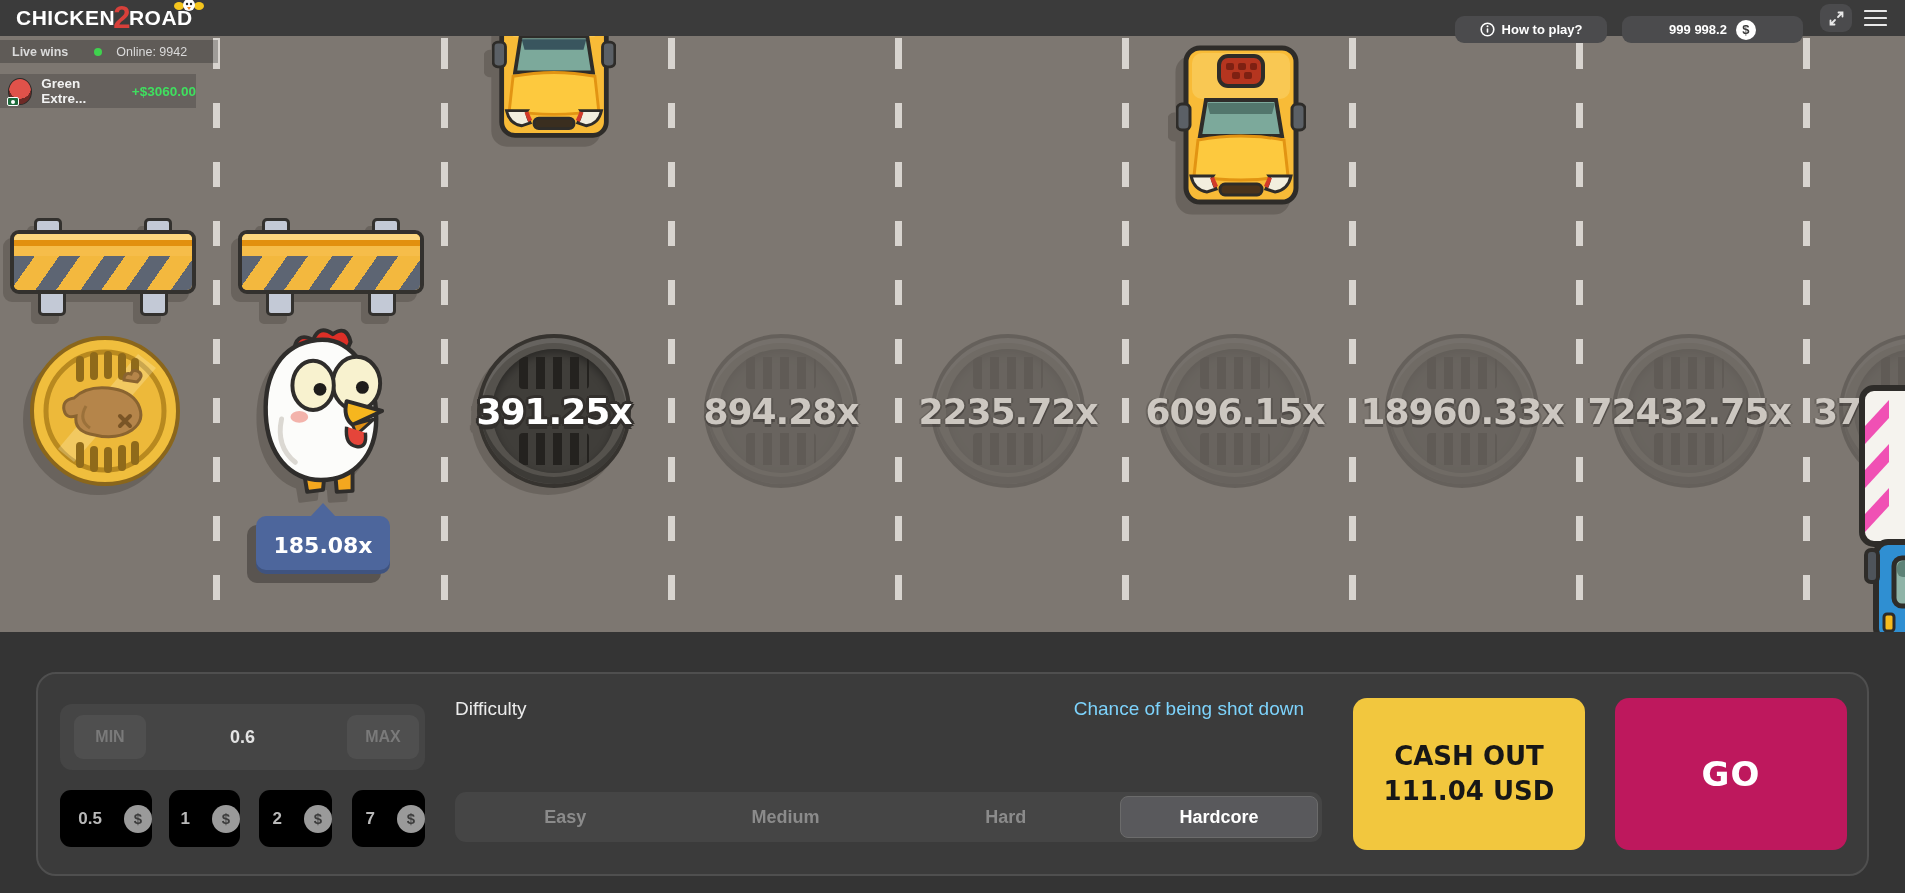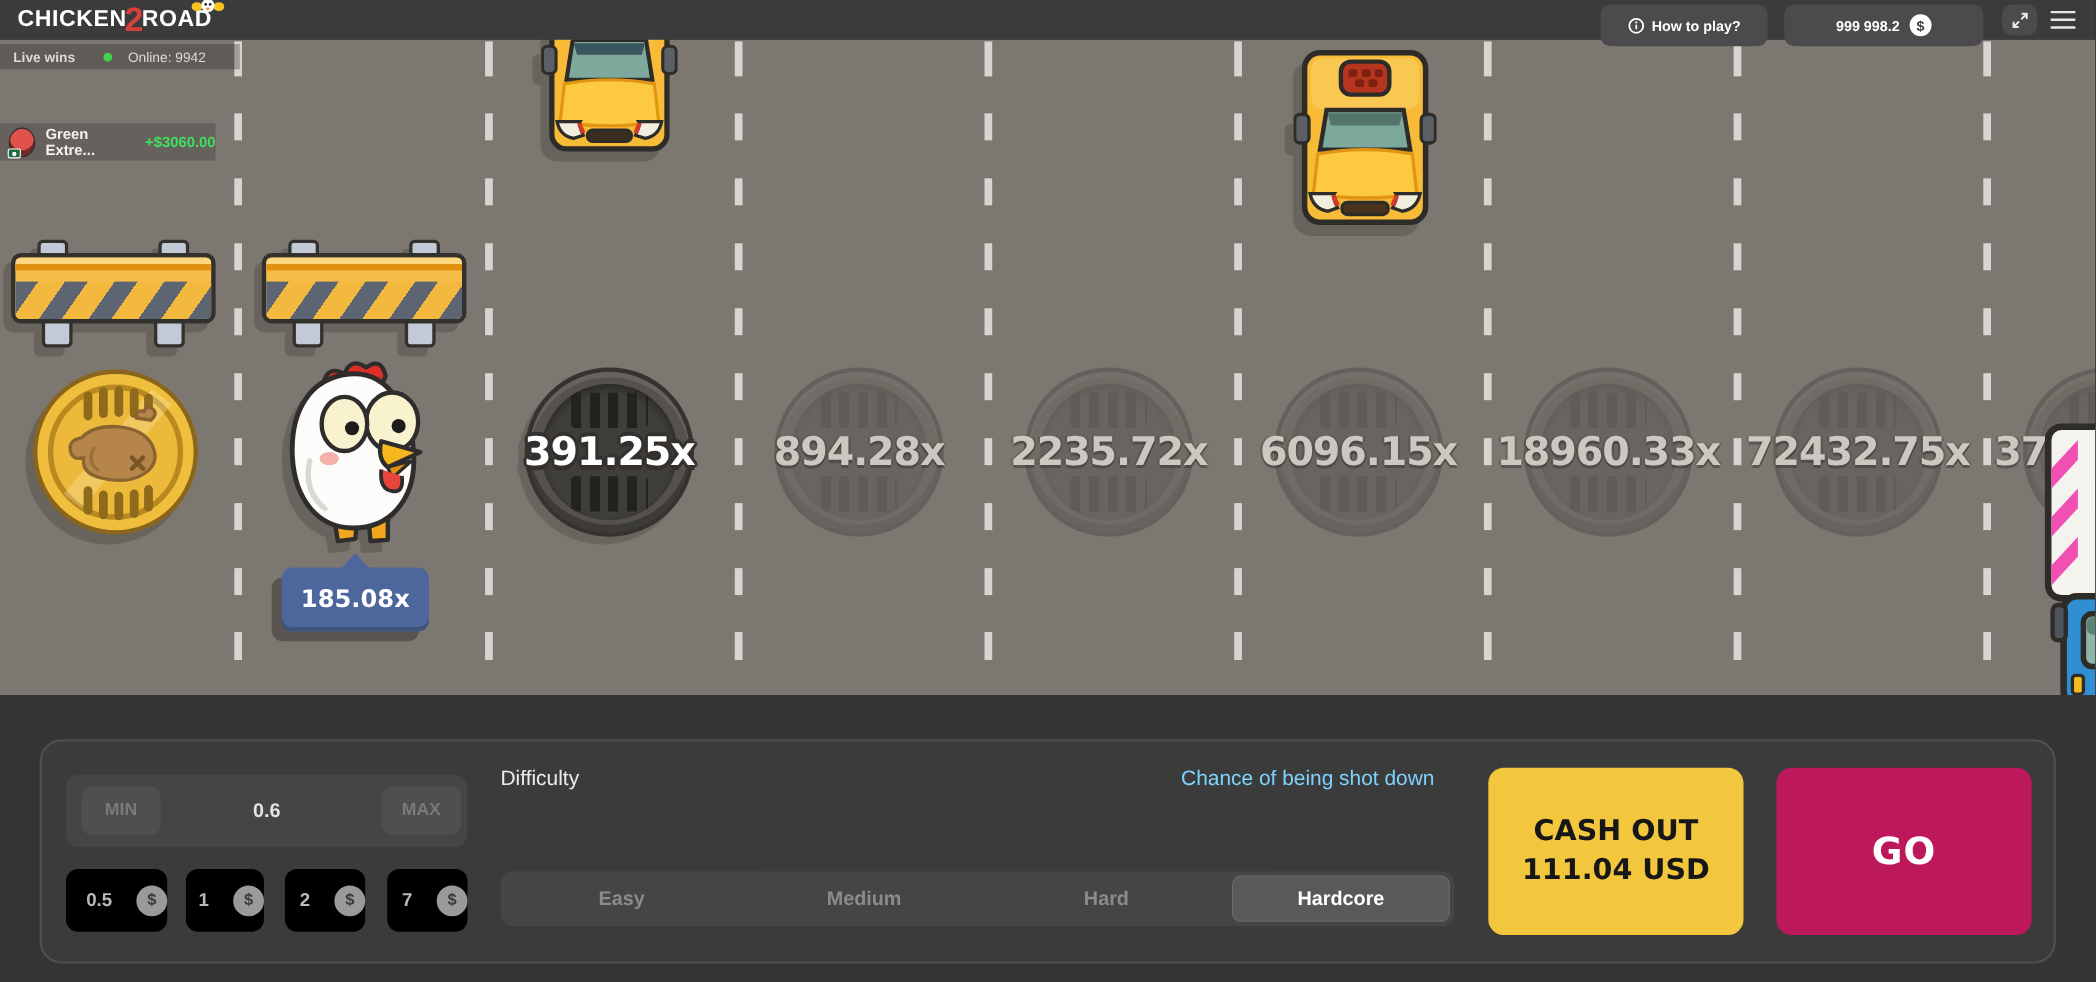--- a/index.html
+++ b/index.html
@@ -7,21 +7,21 @@
   body { font-family:"Liberation Sans", sans-serif; }
   .stage { position:relative; width:1905px; height:893px; overflow:hidden; background:#343434; }
   .abs { position:absolute; }
 
   
   .topbar { position:absolute; left:0; top:0; width:1905px; height:36px; background:#3b3b3b; z-index:40; }
   .logo { position:absolute; left:16px; top:0; height:36px; display:flex; align-items:center; font-weight:700; letter-spacing:.5px; }
   .logo .w { color:#fff; font-size:21px; }
   .logo .r { color:#d8403a; font-size:31px; margin:0 -2px; line-height:30px; }
   .logo-chick { position:absolute; left:158px; top:-4px; }
-  .pill { position:absolute; top:4px; height:38px; background:#4b4b4d; border-radius:9px; display:flex; align-items:center; justify-content:center; color:#fff; font-size:13px; font-weight:700; cursor:pointer; }
+  .pill { position:absolute; top:16px; height:27px; background:#4b4b4d; border-radius:9px; display:flex; align-items:center; justify-content:center; color:#fff; font-size:13px; font-weight:700; cursor:pointer; }
   .coin-ic { width:20px; height:20px; border-radius:50%; background:#fff; color:#3b3b3b; font-weight:800; font-size:13px; display:flex; align-items:center; justify-content:center; }
 
   
   .game { position:absolute; left:0; top:36px; width:1905px; height:596px; background:#7d7771; overflow:hidden; }
   .divider { position:absolute; top:0; width:7px; height:596px; background-image:repeating-linear-gradient(180deg,#d8d4cf 0 25px, transparent 25px 59px); background-position:0 8px; }
   .lw-strip { position:absolute; left:0; background:rgba(25,25,25,.30); }
   .lw-row { display:flex; align-items:center; height:100%; }
   .lw-title { color:#dadada; font-size:12.5px; font-weight:700; }
   .dot { width:8px; height:8px; border-radius:50%; background:#3fd24e; }
   .lw-online { color:#dadada; font-size:12.5px; font-weight:400; }
@@ -137,21 +137,21 @@
     <div class="divider" style="left:1576px;"></div>
     <div class="divider" style="left:1803px;"></div>
 
     <div class="lw-strip" style="top:4px; width:218px; height:23px;">
       <div class="lw-row" style="gap:0; padding-left:12px;">
         <span class="lw-title">Live wins</span>
         <span class="dot" style="margin:0 14px 0 26px;"></span>
         <span class="lw-online">Online: 9942</span>
       </div>
     </div>
-    <div class="lw-strip" style="top:38px; width:196px; height:34px; background:rgba(25,25,25,.22);margin-top:38px;">
+    <div class="lw-strip" style="top:38px; width:196px; height:34px; background:rgba(25,25,25,.22);">
       <div class="lw-row" style="gap:0; padding-left:8px;">
         <span class="avatar">
             <span class="flagbadge"></span>
           </span>
         <span class="lw-name" style="margin-left:9px;">Green Extre...</span>
         <span class="lw-amount" style="margin-left:12px;">+$3060.00</span>
       </div>
     </div>
 
     <div class="barrier" style="left:10px; top:182px;">

